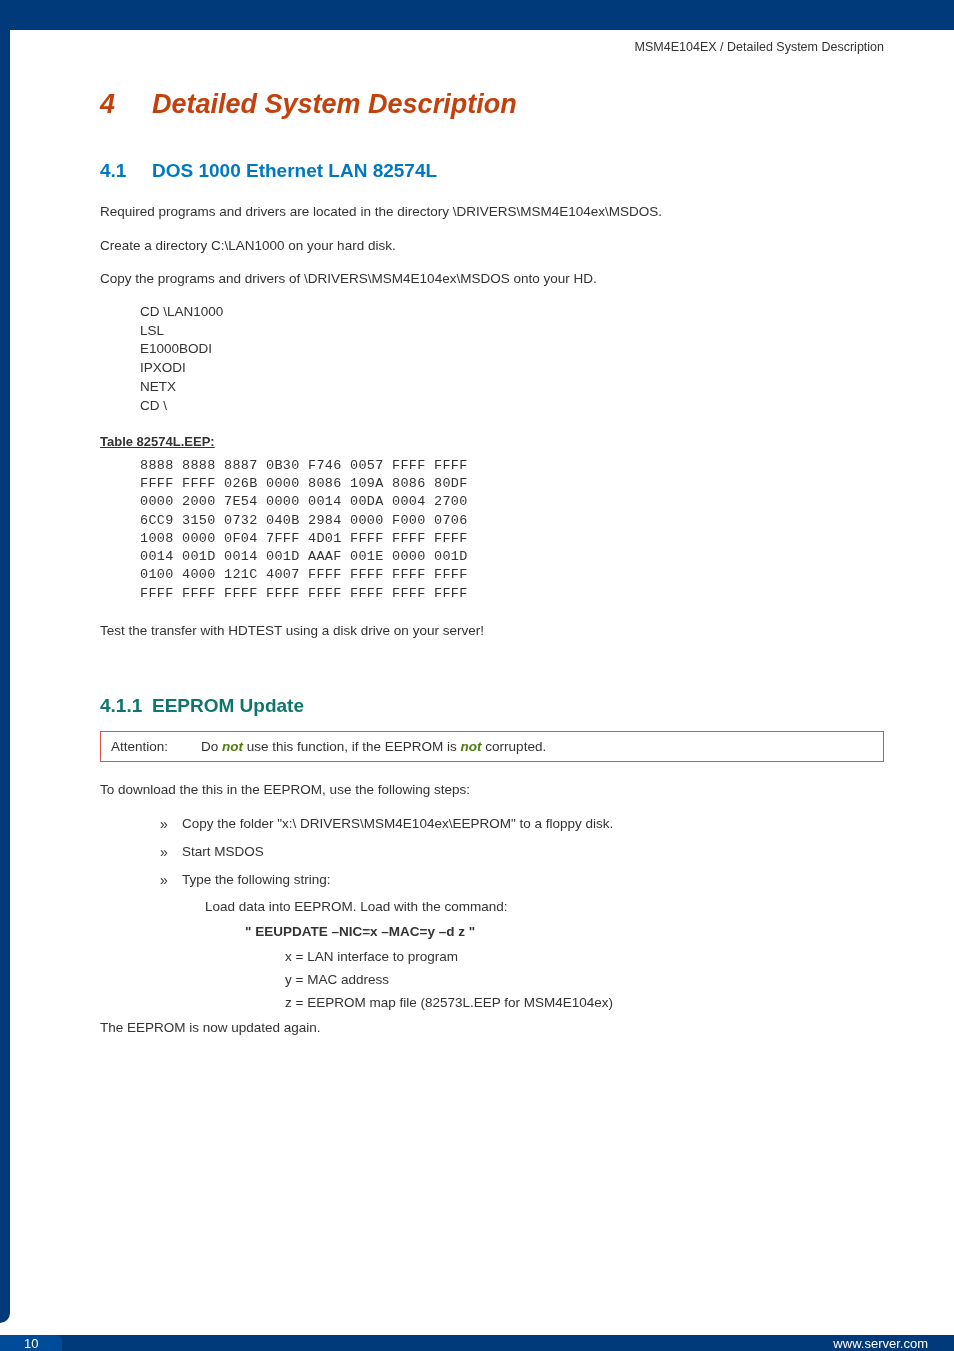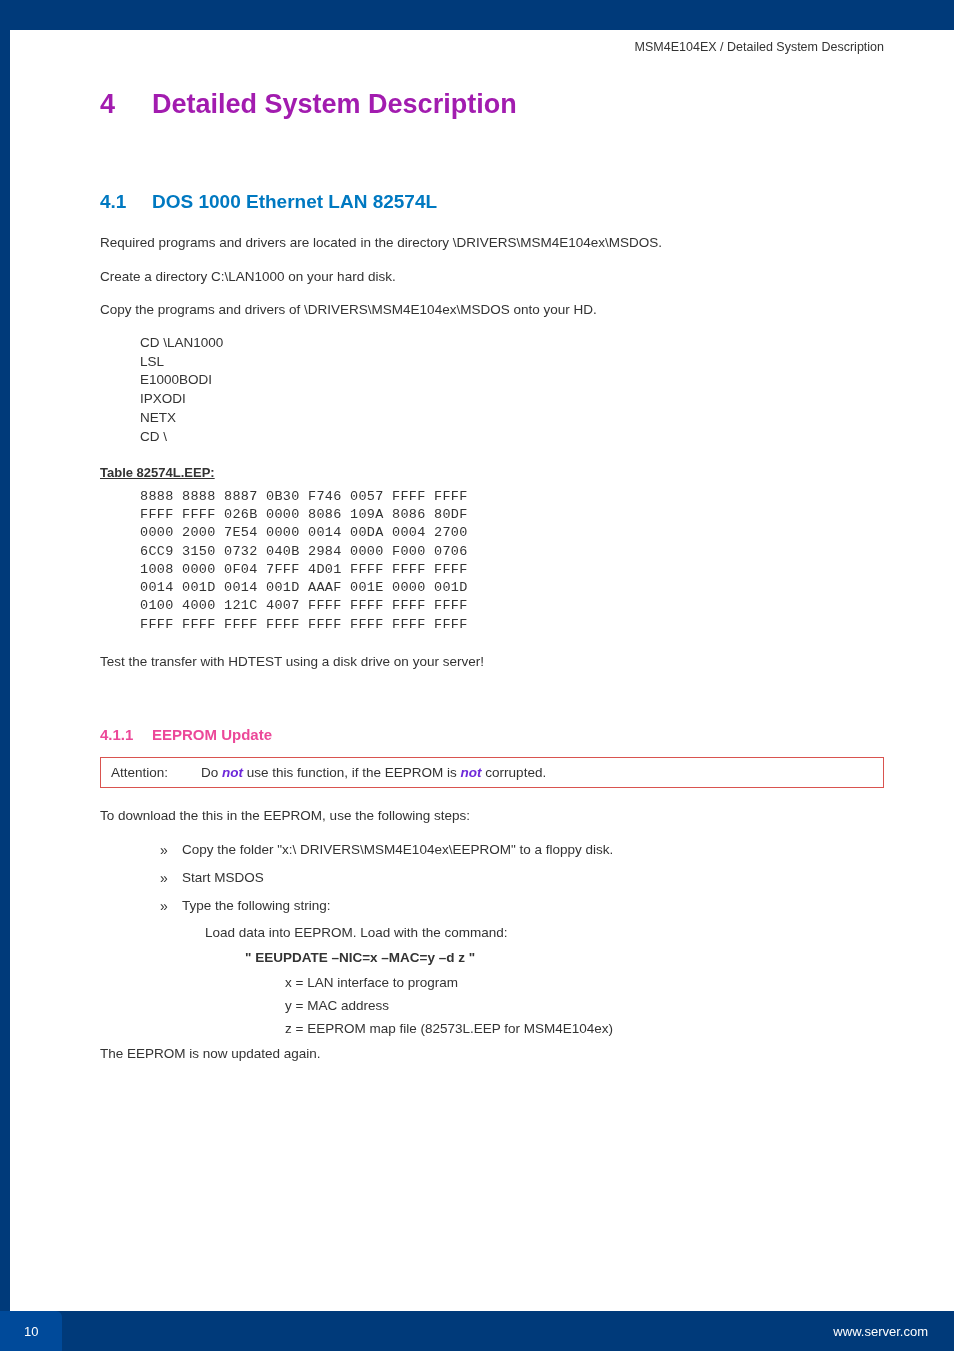--- a/index.html
+++ b/index.html
@@ -20,62 +20,63 @@
   .header-breadcrumb {
     text-align: right;
     font-size: 12.5px;
     color: #333;
     padding: 10px 70px 0 0;
   }
   .content {
     padding: 35px 70px 0 100px;
   }
   h1 {
-    color: #a21caf;
+    color: #c2410c;
     font-weight: 600;
     font-size: 27px;
-    margin-bottom: 39px;
+    margin-bottom: 8px;
+    font-style: italic;
   }
   h1 .num { display: inline-block; width: 52px; }
   h2 {
     color: #0079c1;
     font-weight: 600;
     font-size: 19px;
     margin-bottom: 20px;
   }
   h2 .num { display: inline-block; width: 52px; margin-top: 32px; }
   h3 {
-    color: #ec4899;
+    color: #0f766e;
     font-weight: 600;
-    font-size: 15px;
+    font-size: 19px;
     margin: 55px 0 14px 0;
   }
   h3 .num { display: inline-block; width: 52px; }
   p { margin-bottom: 14px; line-height: 1.45; }
   .cmd-block { margin: 4px 0 18px 40px; line-height: 1.4; }
   .table-label { font-weight: 700; text-decoration: underline; font-size: 13px; margin-bottom: 8px; }
   .hex-block { font-family: "Courier New", monospace; font-size: 13.5px; margin-left: 40px; line-height: 1.35; letter-spacing: 0.3px; margin-bottom: 18px; white-space: pre; }
   .attention-box {
     border: 1px solid #d9534f;
     padding: 7px 10px;
     margin-bottom: 18px;
     font-size: 13.5px;
   }
   .attention-box .label { display: inline-block; width: 90px; }
-  .red-bold { color: #6d28d9; font-weight: 700; font-style: italic; }
+  .red-bold { color: #4d7c0f; font-weight: 700; font-style: italic; }
   ul.arrows { list-style: none; margin: 8px 0 8px 60px; }
   ul.arrows > li { position: relative; padding-left: 22px; margin-bottom: 8px; line-height: 1.5; }
   ul.arrows > li::before { content: "»"; position: absolute; left: 0; top: 0; font-size: 14px; }
   .indent1 { margin-left: 105px; margin-bottom: 10px; }
   .indent2 { margin-left: 145px; margin-bottom: 10px; font-weight: 700; }
   .indent3 { margin-left: 185px; margin-bottom: 8px; }
   .footer {
     position: absolute;
     bottom: 0; left: 0; right: 0;
-    height: 40px;
+    height: 16px;
     background: #003a7a;
     color: #fff;
     font-size: 13px;
     display: flex;
     justify-content: space-between;
     align-items: center;
     padding: 0 26px 0 0;
   }
   .footer .page {
     background: #004a9a;

